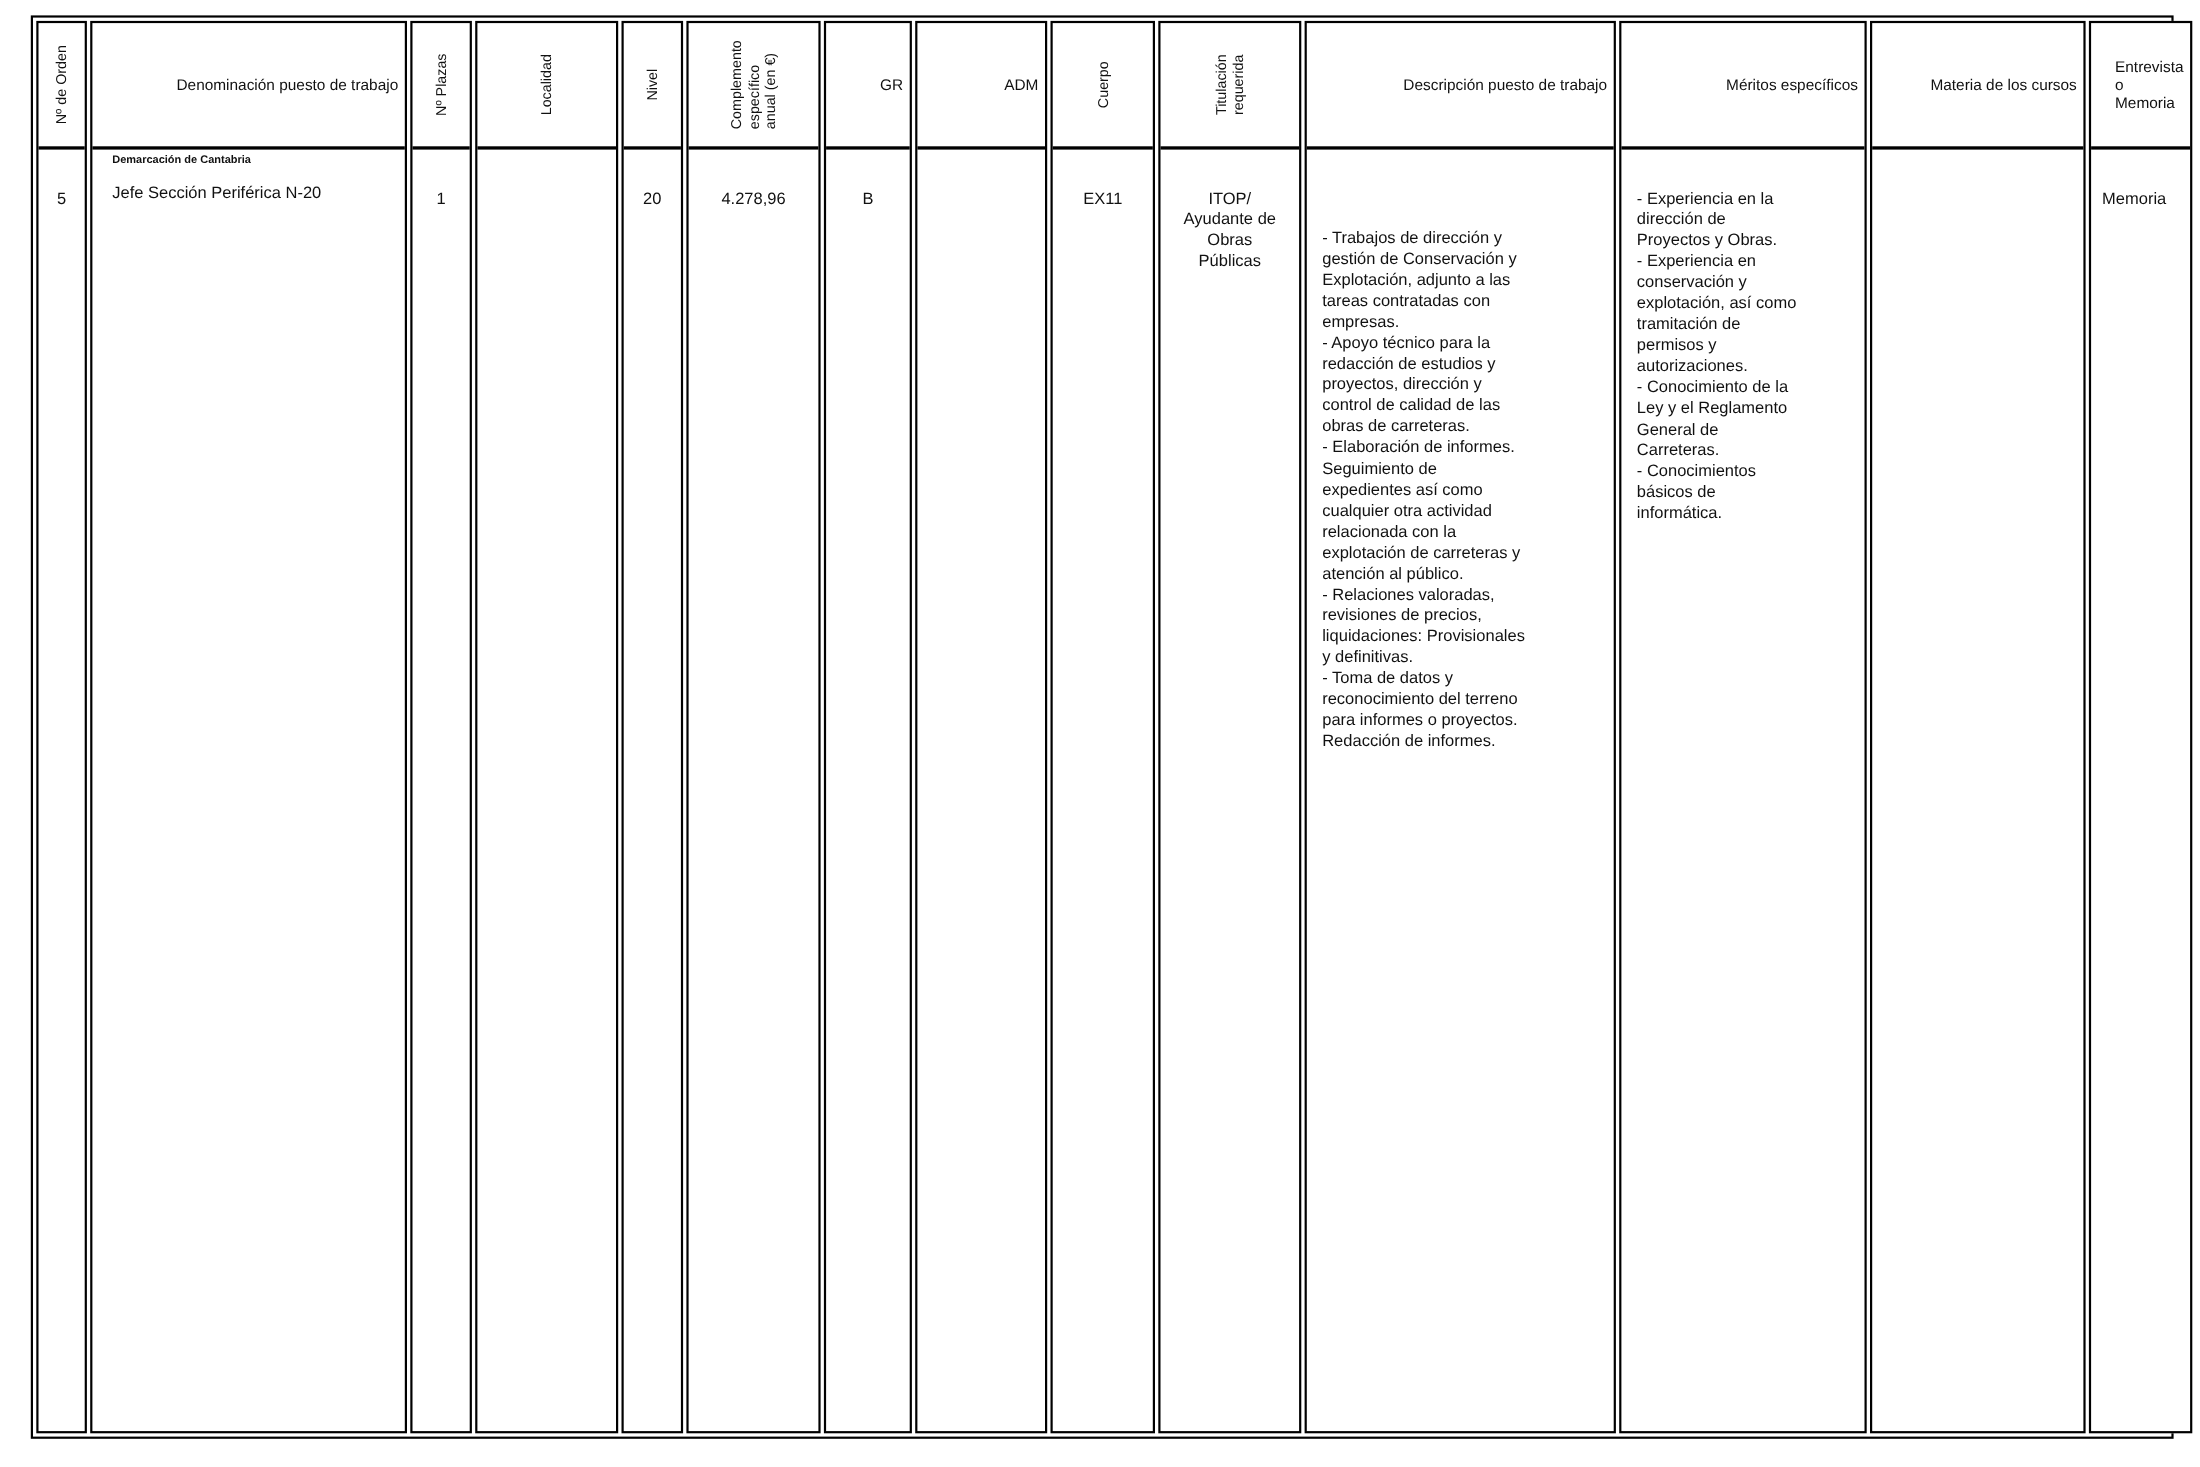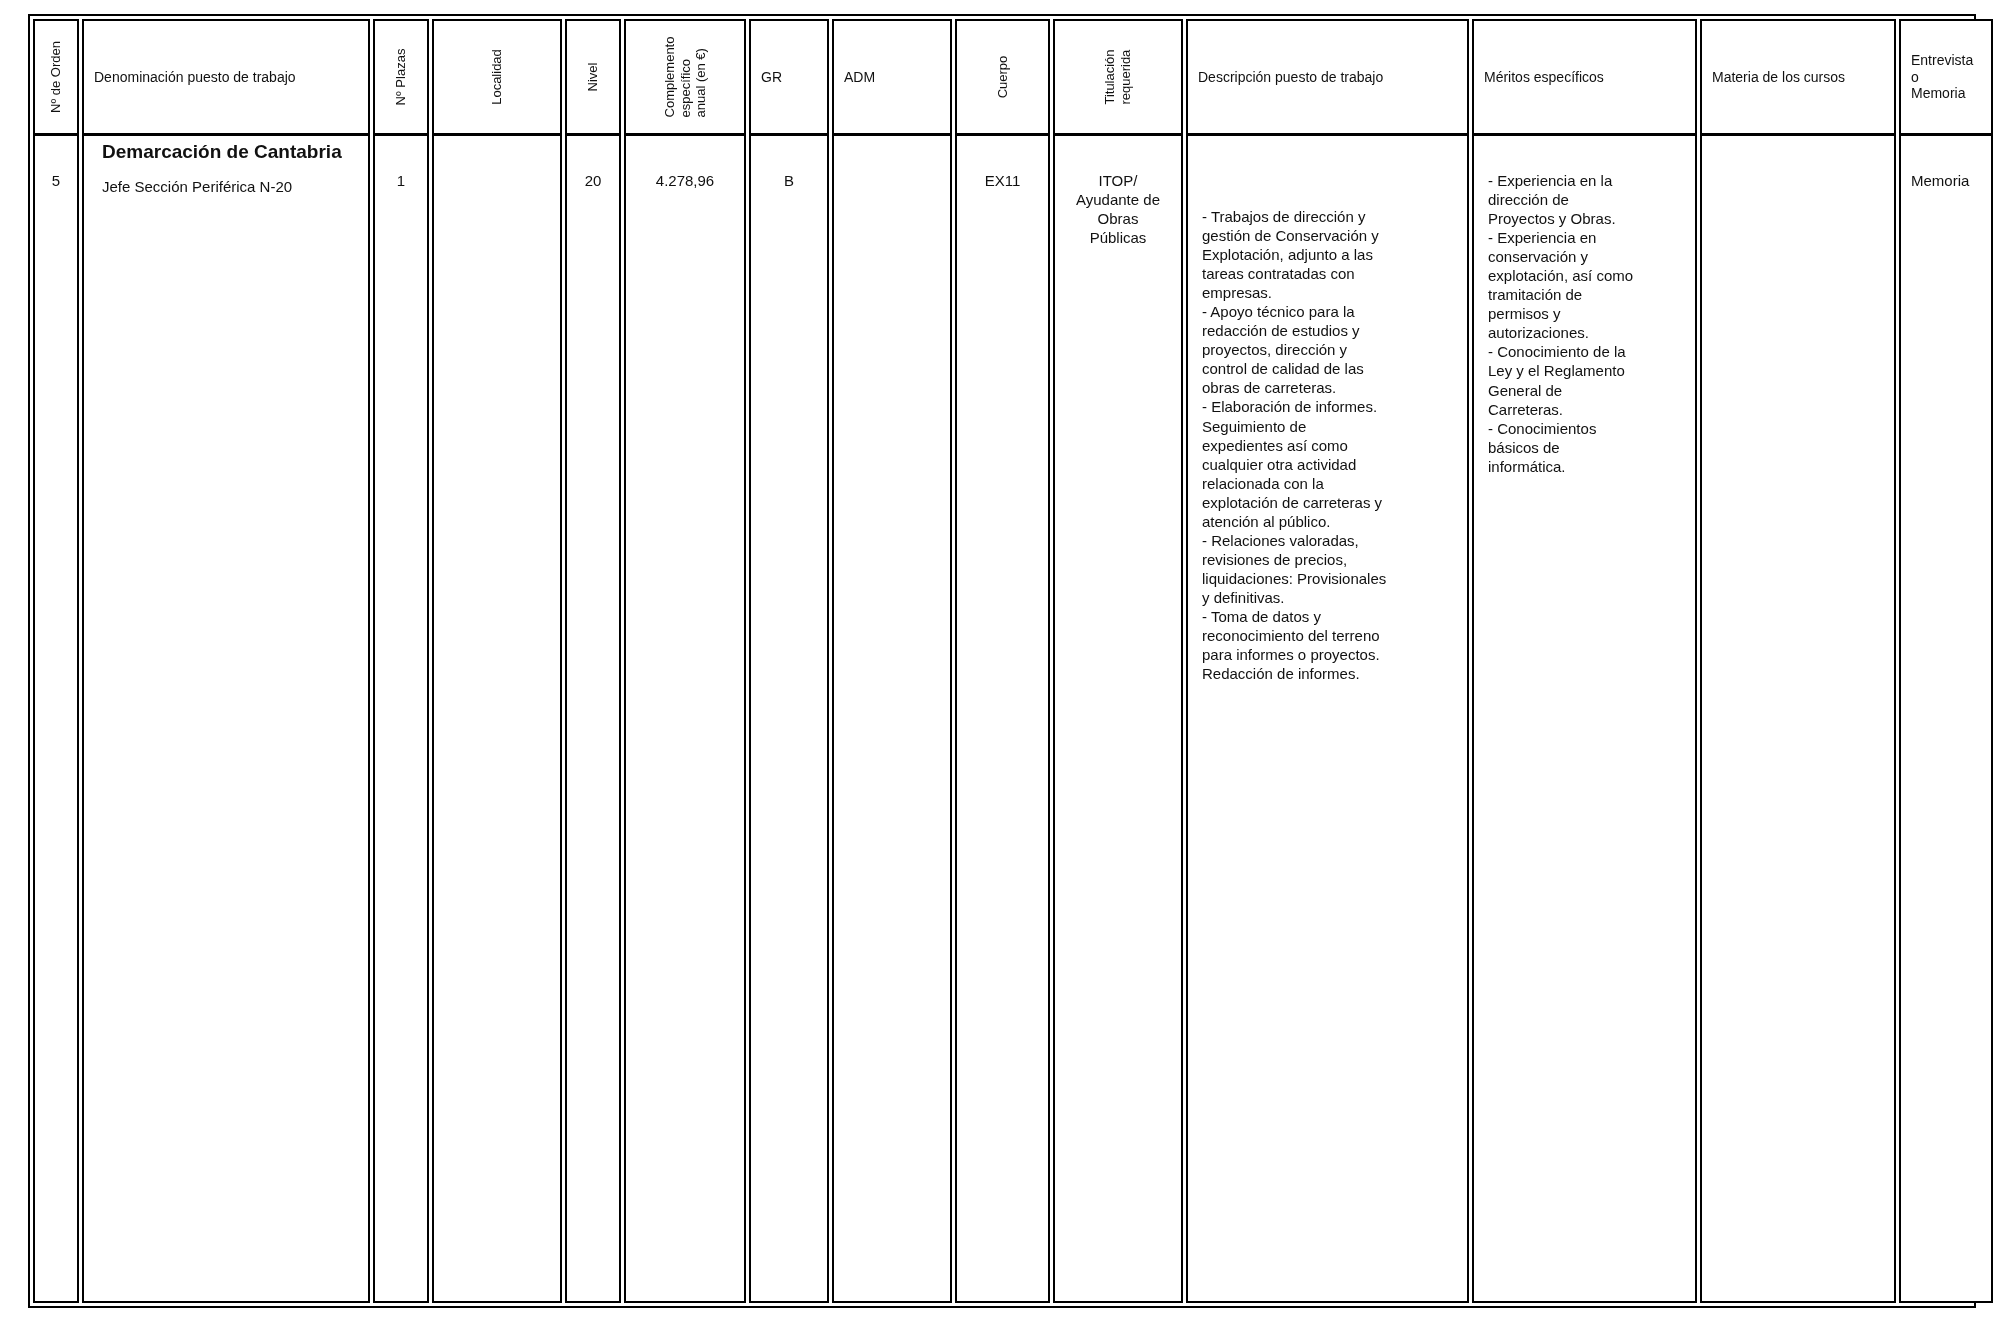--- a/index.html
+++ b/index.html
@@ -40,21 +40,21 @@
 
   .col-header {
     position: relative;
     height: 115px;
     border-bottom: 3px solid #000;
     font-size: 14px;
     line-height: 1.2;
     display: flex;
     align-items: center;
   }
-  .col-header.h-left { padding: 4px 6px 4px 10px; text-align: left; }
+  .col-header.h-left { padding: 4px 6px 4px 10px; text-align: left; justify-content: flex-end; }
   .col-header .rot {
     position: absolute;
     top: 50%; left: 50%;
     transform: translate(-50%, -50%) rotate(-90deg);
     white-space: pre-line;
     font-size: 13px;
     line-height: 1.2;
     width: max-content;
     text-align: left;
   }
@@ -79,21 +79,21 @@
   .c7  { width: 80px; }
   .c8  { width: 120px; }
   .c9  { width: 95px; }
   .c10 { width: 130px; }
   .c11 { width: 283px; }
   .c12 { width: 225px; }
   .c13 { width: 196px; }
   .c14 { width: 94px; }
 
   .c2 .col-body { padding-top: 4px; padding-left: 18px; padding-right: 6px; }
-  .group-title { font-weight: bold; font-size: 19px; }
+  .group-title { font-weight: bold; font-size: 10px; }
   .job-title { margin-top: 13px; }
 
   .c11 .col-body { padding-left: 14px; padding-right: 6px; margin-top: 36px; }
   .c12 .col-body { padding-left: 14px; padding-right: 6px; }
   .c13 .col-body { padding-left: 14px; padding-right: 6px; }
   .c14 .col-body { padding-left: 10px; padding-right: 4px; }
 </style>
 </head>
 <body>
 

